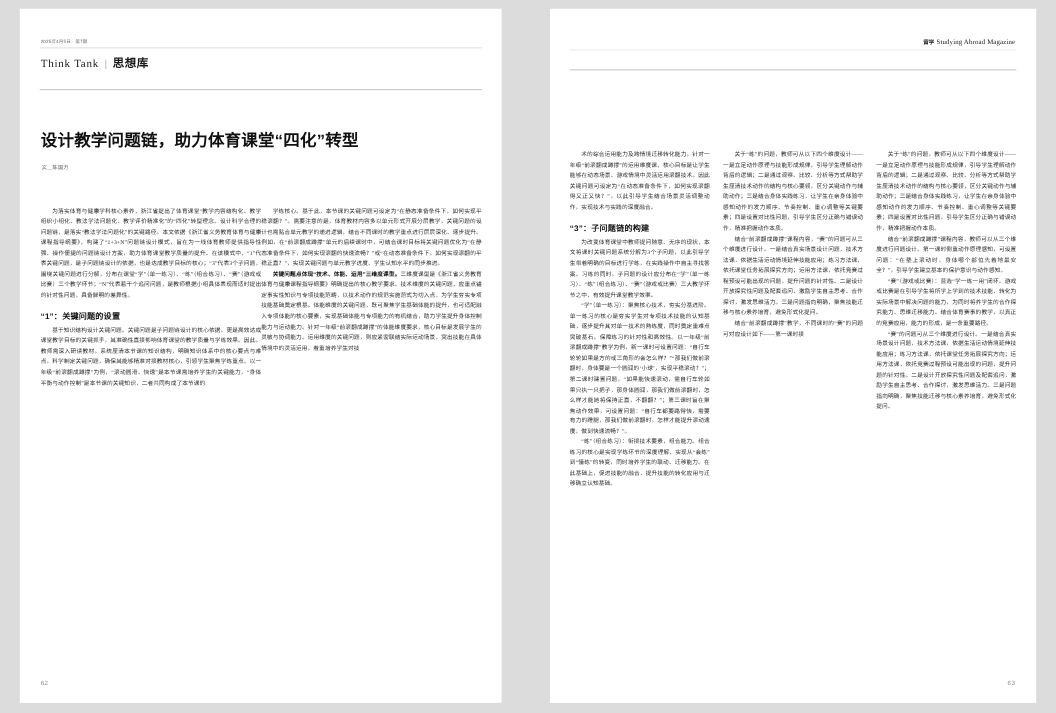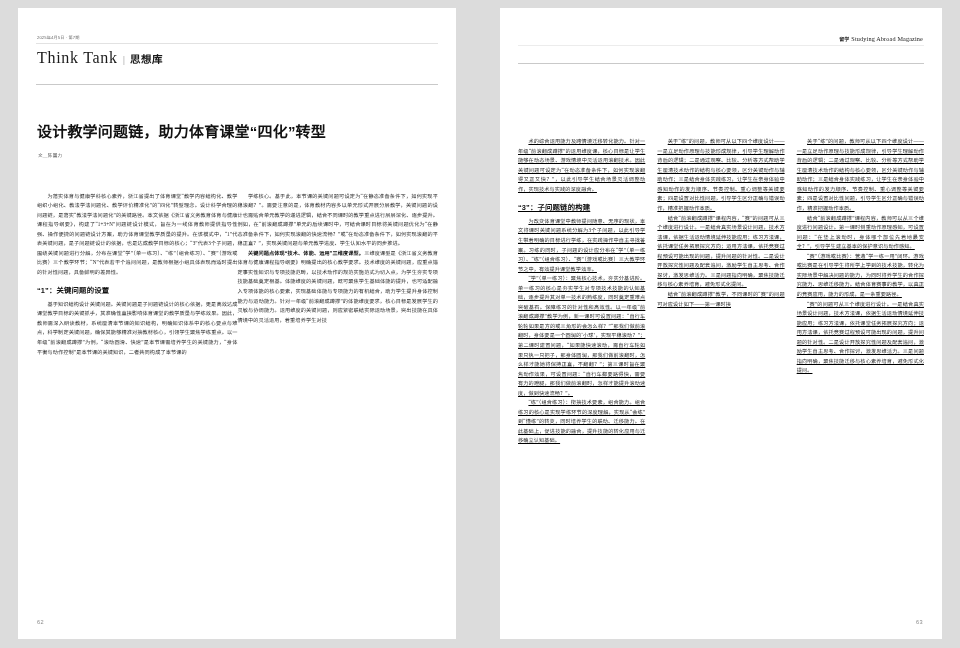--- a/index.html
+++ b/index.html
@@ -61,21 +61,21 @@
   }
   .masthead {
     display: flex;
     align-items: baseline;
     gap: 5px;
     padding-top: 5px;
     padding-left: 1px;
   }
   .masthead-en {
     font-family: "Liberation Serif", "DejaVu Serif", serif;
-    font-size: 16px;
+    font-size: 10px;
     color: #1a1a1a;
     letter-spacing: 0.7px;
   }
   .masthead-sep {
     font-size: 9px;
     color: #b4b4b4;
     font-family: "Liberation Sans", sans-serif;
   }
   .masthead-cn {
     font-family: Liberation Sans, sans-serif;
@@ -114,21 +114,20 @@
   
   .cols {
     display: flex;
     margin-top: 34px;
     padding-left: 1px;
   }
   .cols-3 {
     display: flex;
     gap: 12px;
     margin-top: 0;
-    text-decoration: underline;
   }
   .col {
     flex: 1 1 0;
     min-width: 0;
   }
   .col-right-page {
     padding-top: 73px;
   }
 
   p.para {

